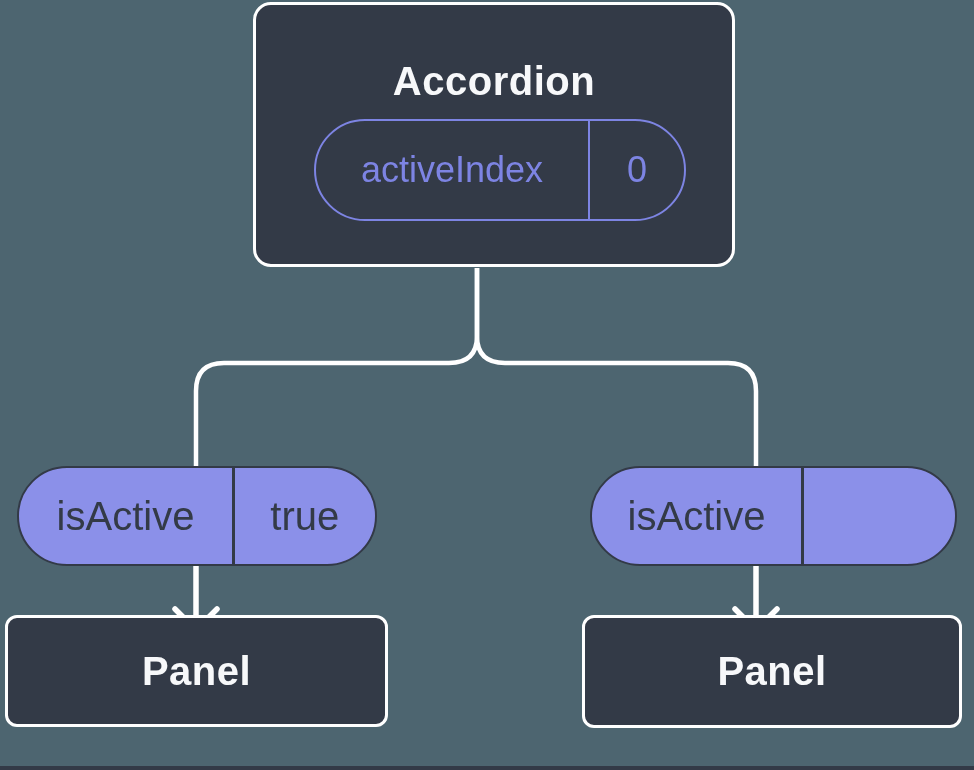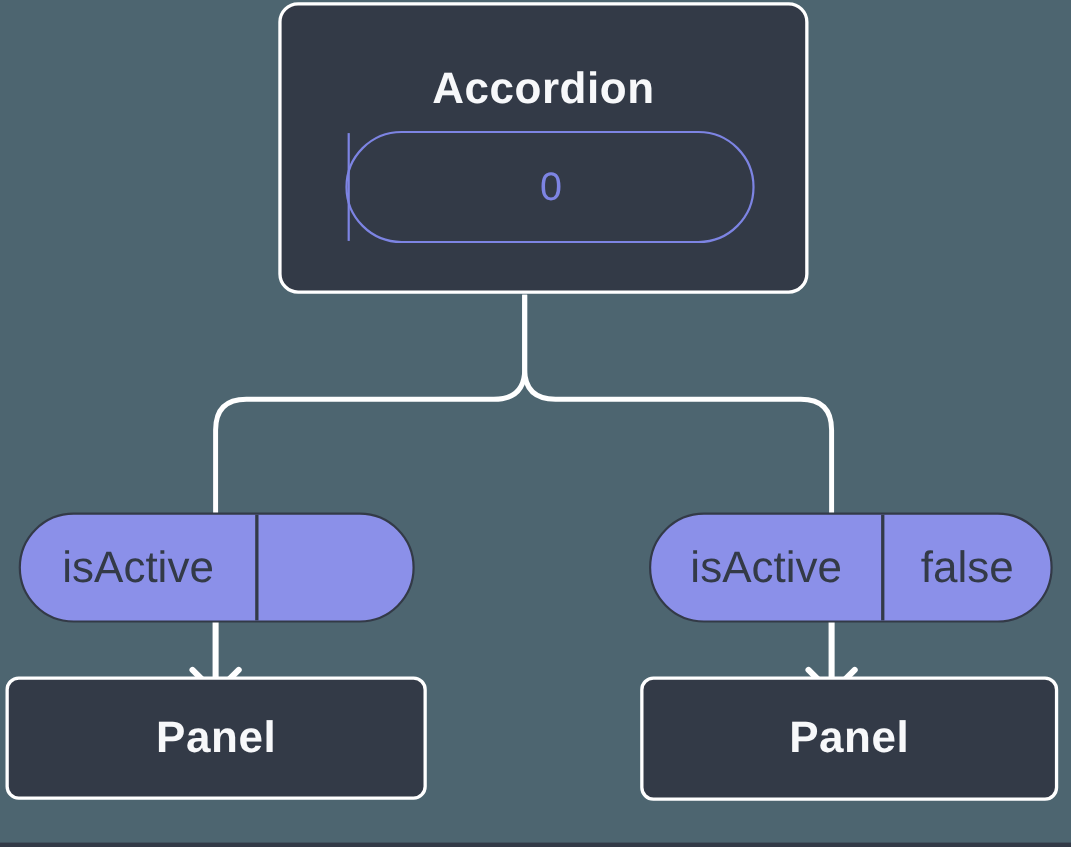--- a/index.html
+++ b/index.html
@@ -83,34 +83,35 @@
     <path class="tree" d="M477 268 L477 336 Q477 363 505 363 L728 363 Q756 363 756 391 L756 470"></path>
     <path class="arrow" d="M196 562 L196 629"></path>
     <path class="arrow" d="M175 609 L196 630 L217 609"></path>
     <path class="arrow" d="M756 562 L756 629"></path>
     <path class="arrow" d="M735 609 L756 630 L777 609"></path>
   </svg>
 
   <div class="node accordion-node">
     <div class="node-title">Accordion</div>
     <div class="prop-pill">
+      <span class="name">activeIndex</span>
       <span class="pill-divider"></span>
       <span class="value">0</span>
     </div>
   </div>
 
   <div class="state-pill left">
     <span class="name">isActive</span>
     <span class="pill-divider"></span>
+    <span class="value">true</span>
   </div>
 
   <div class="state-pill right">
     <span class="name">isActive</span>
     <span class="pill-divider"></span>
-    <span class="value">false</span>
   </div>
 
   <div class="node panel-node left">
     <span>Panel</span>
   </div>
 
   <div class="node panel-node right">
     <span>Panel</span>
   </div>
 

